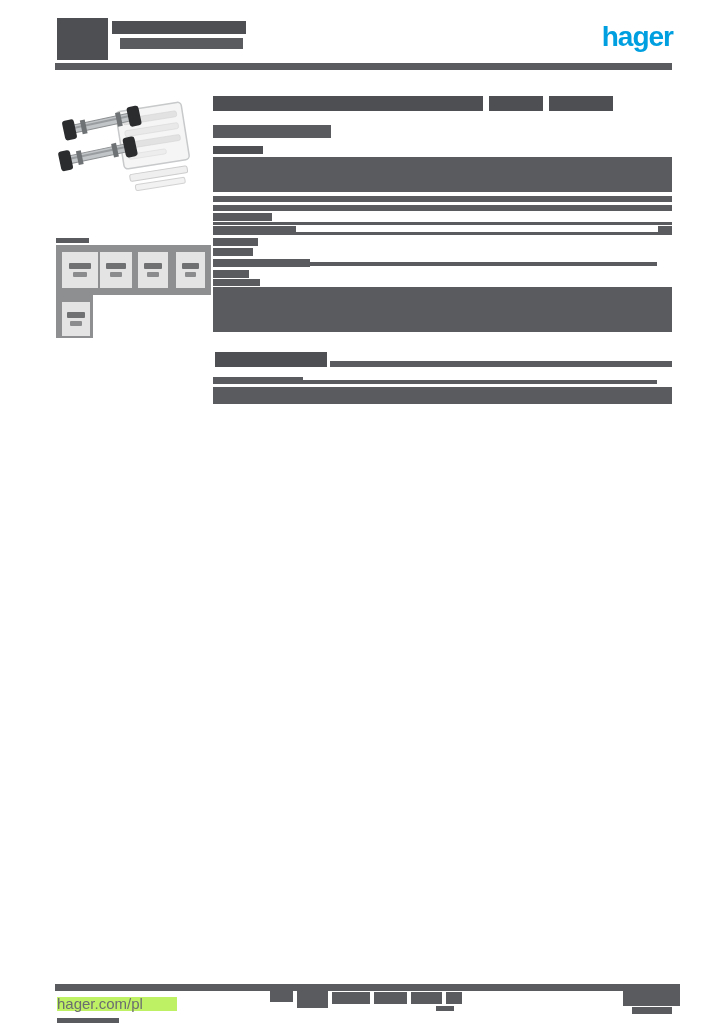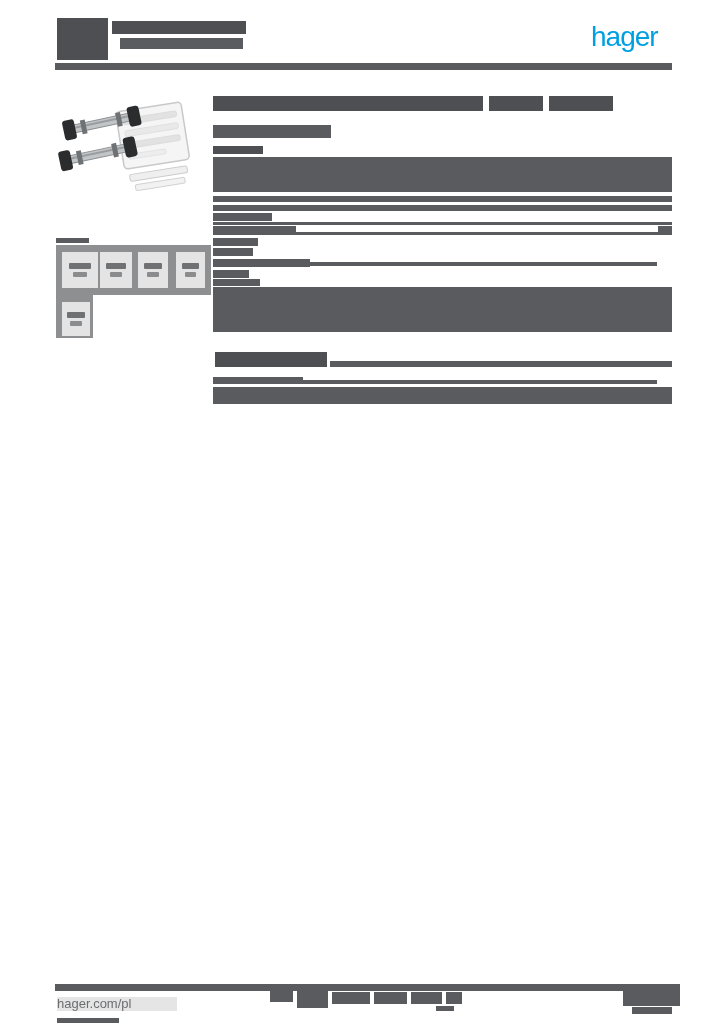--- a/index.html
+++ b/index.html
@@ -4,33 +4,33 @@
 <style>
   html,body{margin:0;padding:0;background:#ffffff;}
   .page{
     position:relative;width:724px;height:1024px;margin:0 auto;
     background:#ffffff;overflow:hidden;
     font-family:"Liberation Sans", sans-serif;
   }
   .bar{position:absolute;}
   .logo{
     position:absolute;left:591px;top:20px;width:82px;height:34px;
-    font-weight:normal;font-size:28px;letter-spacing:-1px;line-height:34px;
-    text-align:left;
+    font-weight:bold;font-size:28px;letter-spacing:-1px;line-height:34px;
+    text-align:right;
   }
   .product-photo{position:absolute;left:57px;top:92px;width:143px;height:102px;background:#ffffff;}
   .thumb{
     position:absolute;background:#e4e4e4;
     display:flex;flex-direction:column;align-items:center;justify-content:center;gap:3px;
   }
   .thumb .mark{width:62%;height:6px;background:#6f7173;border-radius:1px;}
   .thumb .mark.small{width:40%;height:5px;background:#8a8c8e;}
   .footer-link{
     position:absolute;left:57px;top:997px;width:120px;height:14px;
-    font-size:13px;line-height:14px;color:#6b6d6f;background:#e5e5e5;
+    font-size:15px;line-height:14px;color:#6b6d6f;background:#bef264;
   }
 </style>
 </head>
 <body>
 
 <div class="page">
 
   <div id="redactions">
       <div class="bar" style="left: 57px; top: 18px; width: 51px; height: 42px; background: rgb(77, 79, 82);"></div>
       <div class="bar" style="left: 112px; top: 21px; width: 134px; height: 13px; background: rgb(77, 79, 82);"></div>

